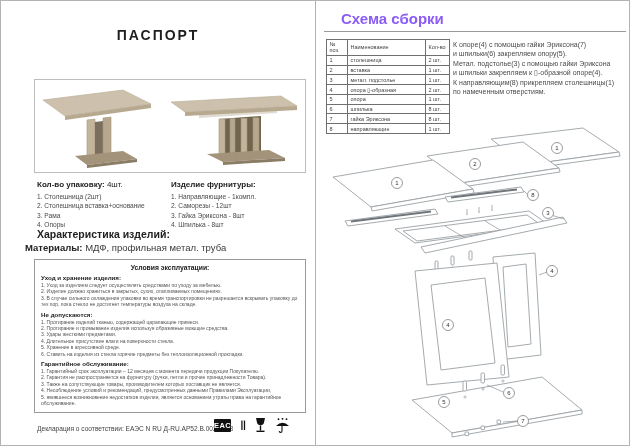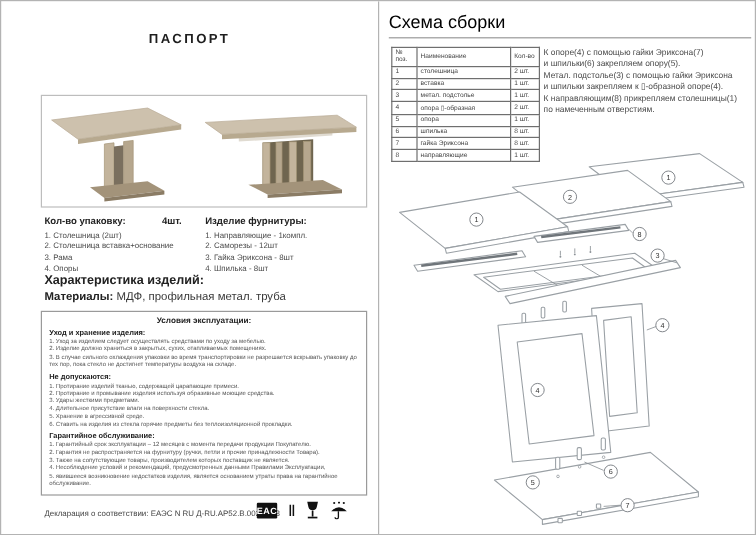--- a/index.html
+++ b/index.html
@@ -4,42 +4,42 @@
 <style>
   html,body{margin:0;padding:0;background:#ffffff;}
   .page{
     position:relative;width:630px;height:446px;box-sizing:border-box;
     border:1px solid #b3b3b3;background:#ffffff;overflow:hidden;
     font-family:"Liberation Sans", sans-serif;color:#3a3a3a;
   }
   .divider{position:absolute;left:314px;top:0;width:1px;height:446px;background:#b3b3b3;}
   
   .pass-title{position:absolute;left:0;top:26px;width:314px;text-align:center;
-    font-size:11px;font-weight:bold;letter-spacing:2px;color:#1e1e1e;}
+    font-size:14px;font-weight:bold;letter-spacing:2px;color:#1e1e1e;}
   .imgbox{position:absolute;left:33px;top:78px;width:272px;height:94px;border:1px solid #bdbdbd;box-sizing:border-box;background:#fff;}
   .lists{position:absolute;left:36px;top:179px;width:268px;display:flex;}
   .listcol{width:50%;}
   .list-label{font-size:8px;font-weight:bold;color:#222;margin-bottom:3px;}
-  .list-label .norm{font-weight:bold;margin-left:28px;}
+  .list-label .norm{font-weight:normal;}
   .list-item{font-size:6.6px;line-height:9.4px;color:#4a4a4a;}
   .char-title{position:absolute;left:36px;top:227px;font-size:10.5px;font-weight:bold;color:#222;}
-  .materials{position:absolute;left:36px;top:241px;font-size:9.5px;color:#3a3a3a;}
+  .materials{position:absolute;left:24px;top:241px;font-size:9.5px;color:#3a3a3a;}
   .materials b{color:#222;}
   .condbox{position:absolute;left:33px;top:258px;width:272px;height:154px;border:1px solid #9a9a9a;
     box-sizing:border-box;padding:4px 6px;}
   .cond-title{text-align:center;font-size:6.8px;font-weight:bold;color:#222;margin-bottom:3px;}
   .cond-head{font-size:6.2px;font-weight:bold;color:#222;margin-top:3px;margin-bottom:1px;}
   .cond-item{font-size:5px;line-height:6.4px;color:#555;}
   .declaration{position:absolute;left:36px;top:424px;font-size:6.6px;color:#444;}
   .marks{position:absolute;left:213px;top:415px;width:92px;height:18px;display:flex;align-items:center;gap:9px;}
   .eac{width:17px;height:13px;background:#111;color:#fff;border-radius:1px;
     font-size:7.5px;font-weight:bold;display:flex;align-items:center;justify-content:center;letter-spacing:.5px;}
   .roman2{font-family:"Liberation Serif", serif;font-size:13px;color:#111;line-height:13px;}
   
-  .asm-title{position:absolute;left:323px;top:9px;font-size:15px;font-weight:normal;color:#000000;}
+  .asm-title{position:absolute;left:340px;top:9px;font-size:15px;font-weight:bold;color:#8b5cf6;}
   .asm-rule{position:absolute;left:323px;top:30px;width:302px;height:1px;background:#9a9a9a;}
   .parts{position:absolute;left:325px;top:38px;border-collapse:collapse;font-size:5.5px;color:#444;}
   .parts th,.parts td{border:1px solid #6f6f6f;padding:1.4px 2.5px;font-weight:normal;text-align:left;}
   .parts .c-num{width:15px;}
   .parts .c-name{width:72px;}
   .parts .c-qty{width:18px;}
   .instructions{position:absolute;left:452px;top:39px;width:176px;font-size:7px;line-height:9.4px;color:#4a4a4a;}
   .diagram{position:absolute;left:316px;top:124px;}
   svg .ln{stroke:#9aa0a5;stroke-width:0.9;fill:#ffffff;stroke-linejoin:round;}
   svg .lead{stroke:#8b9196;stroke-width:0.7;}

